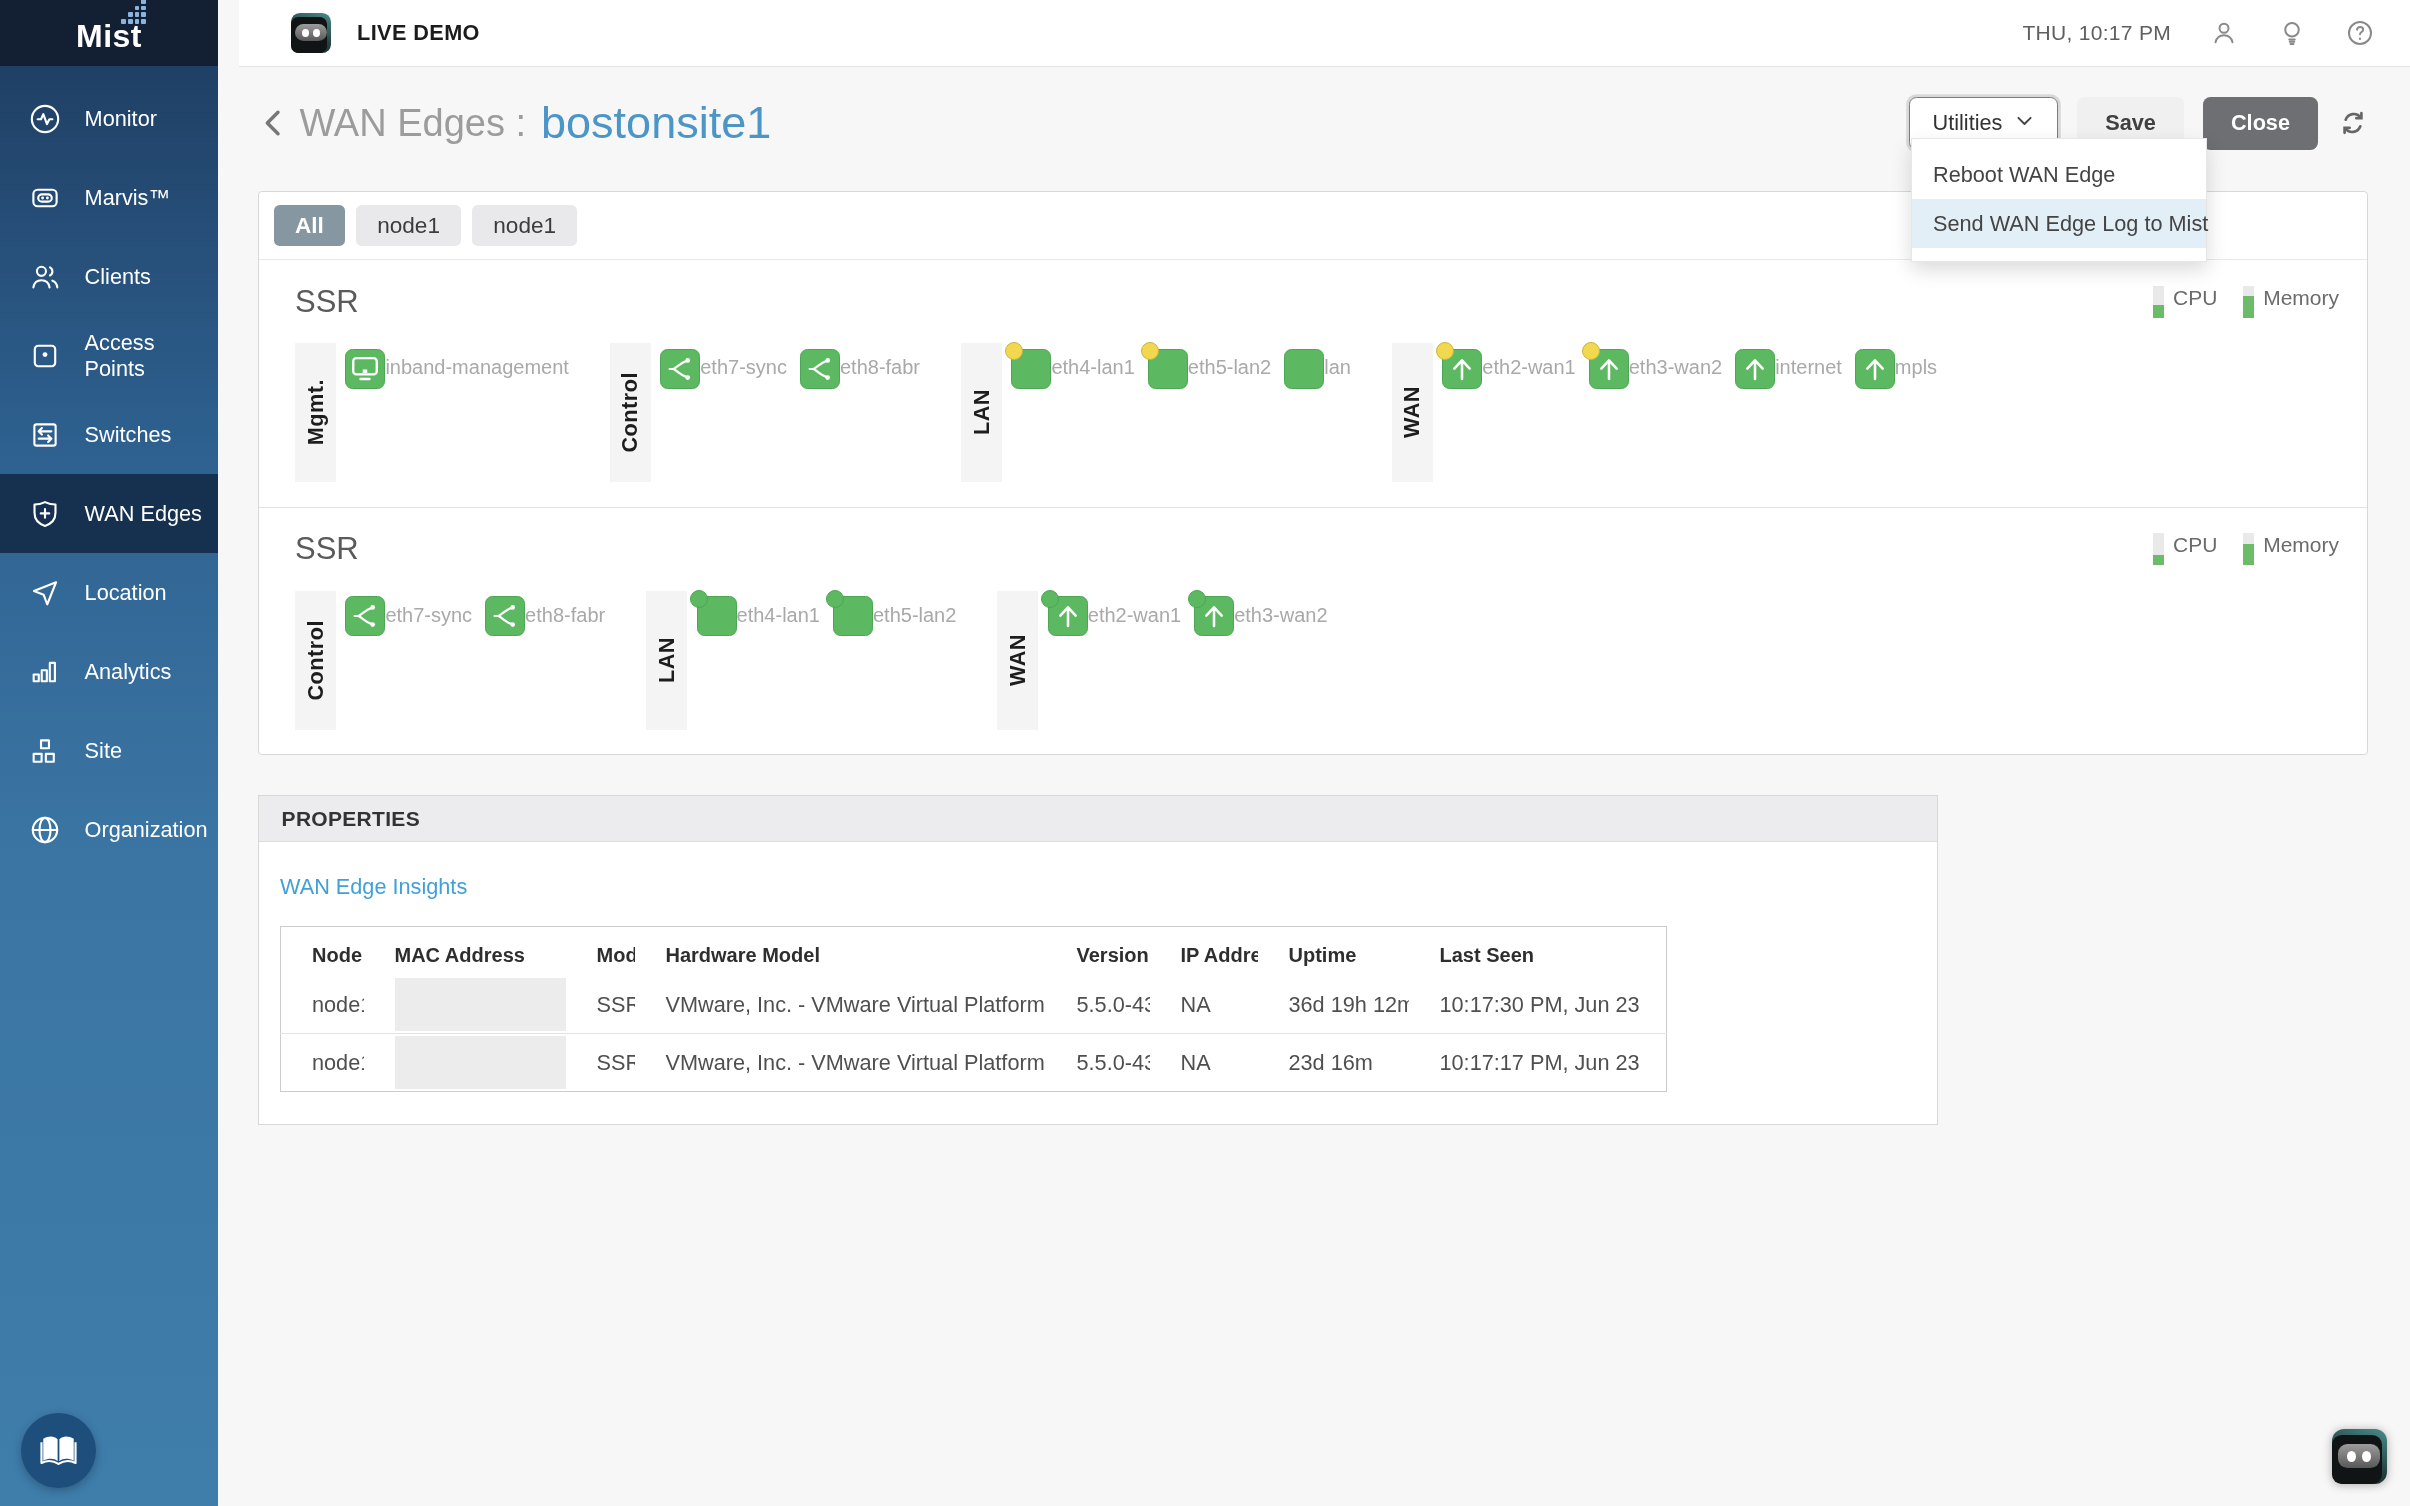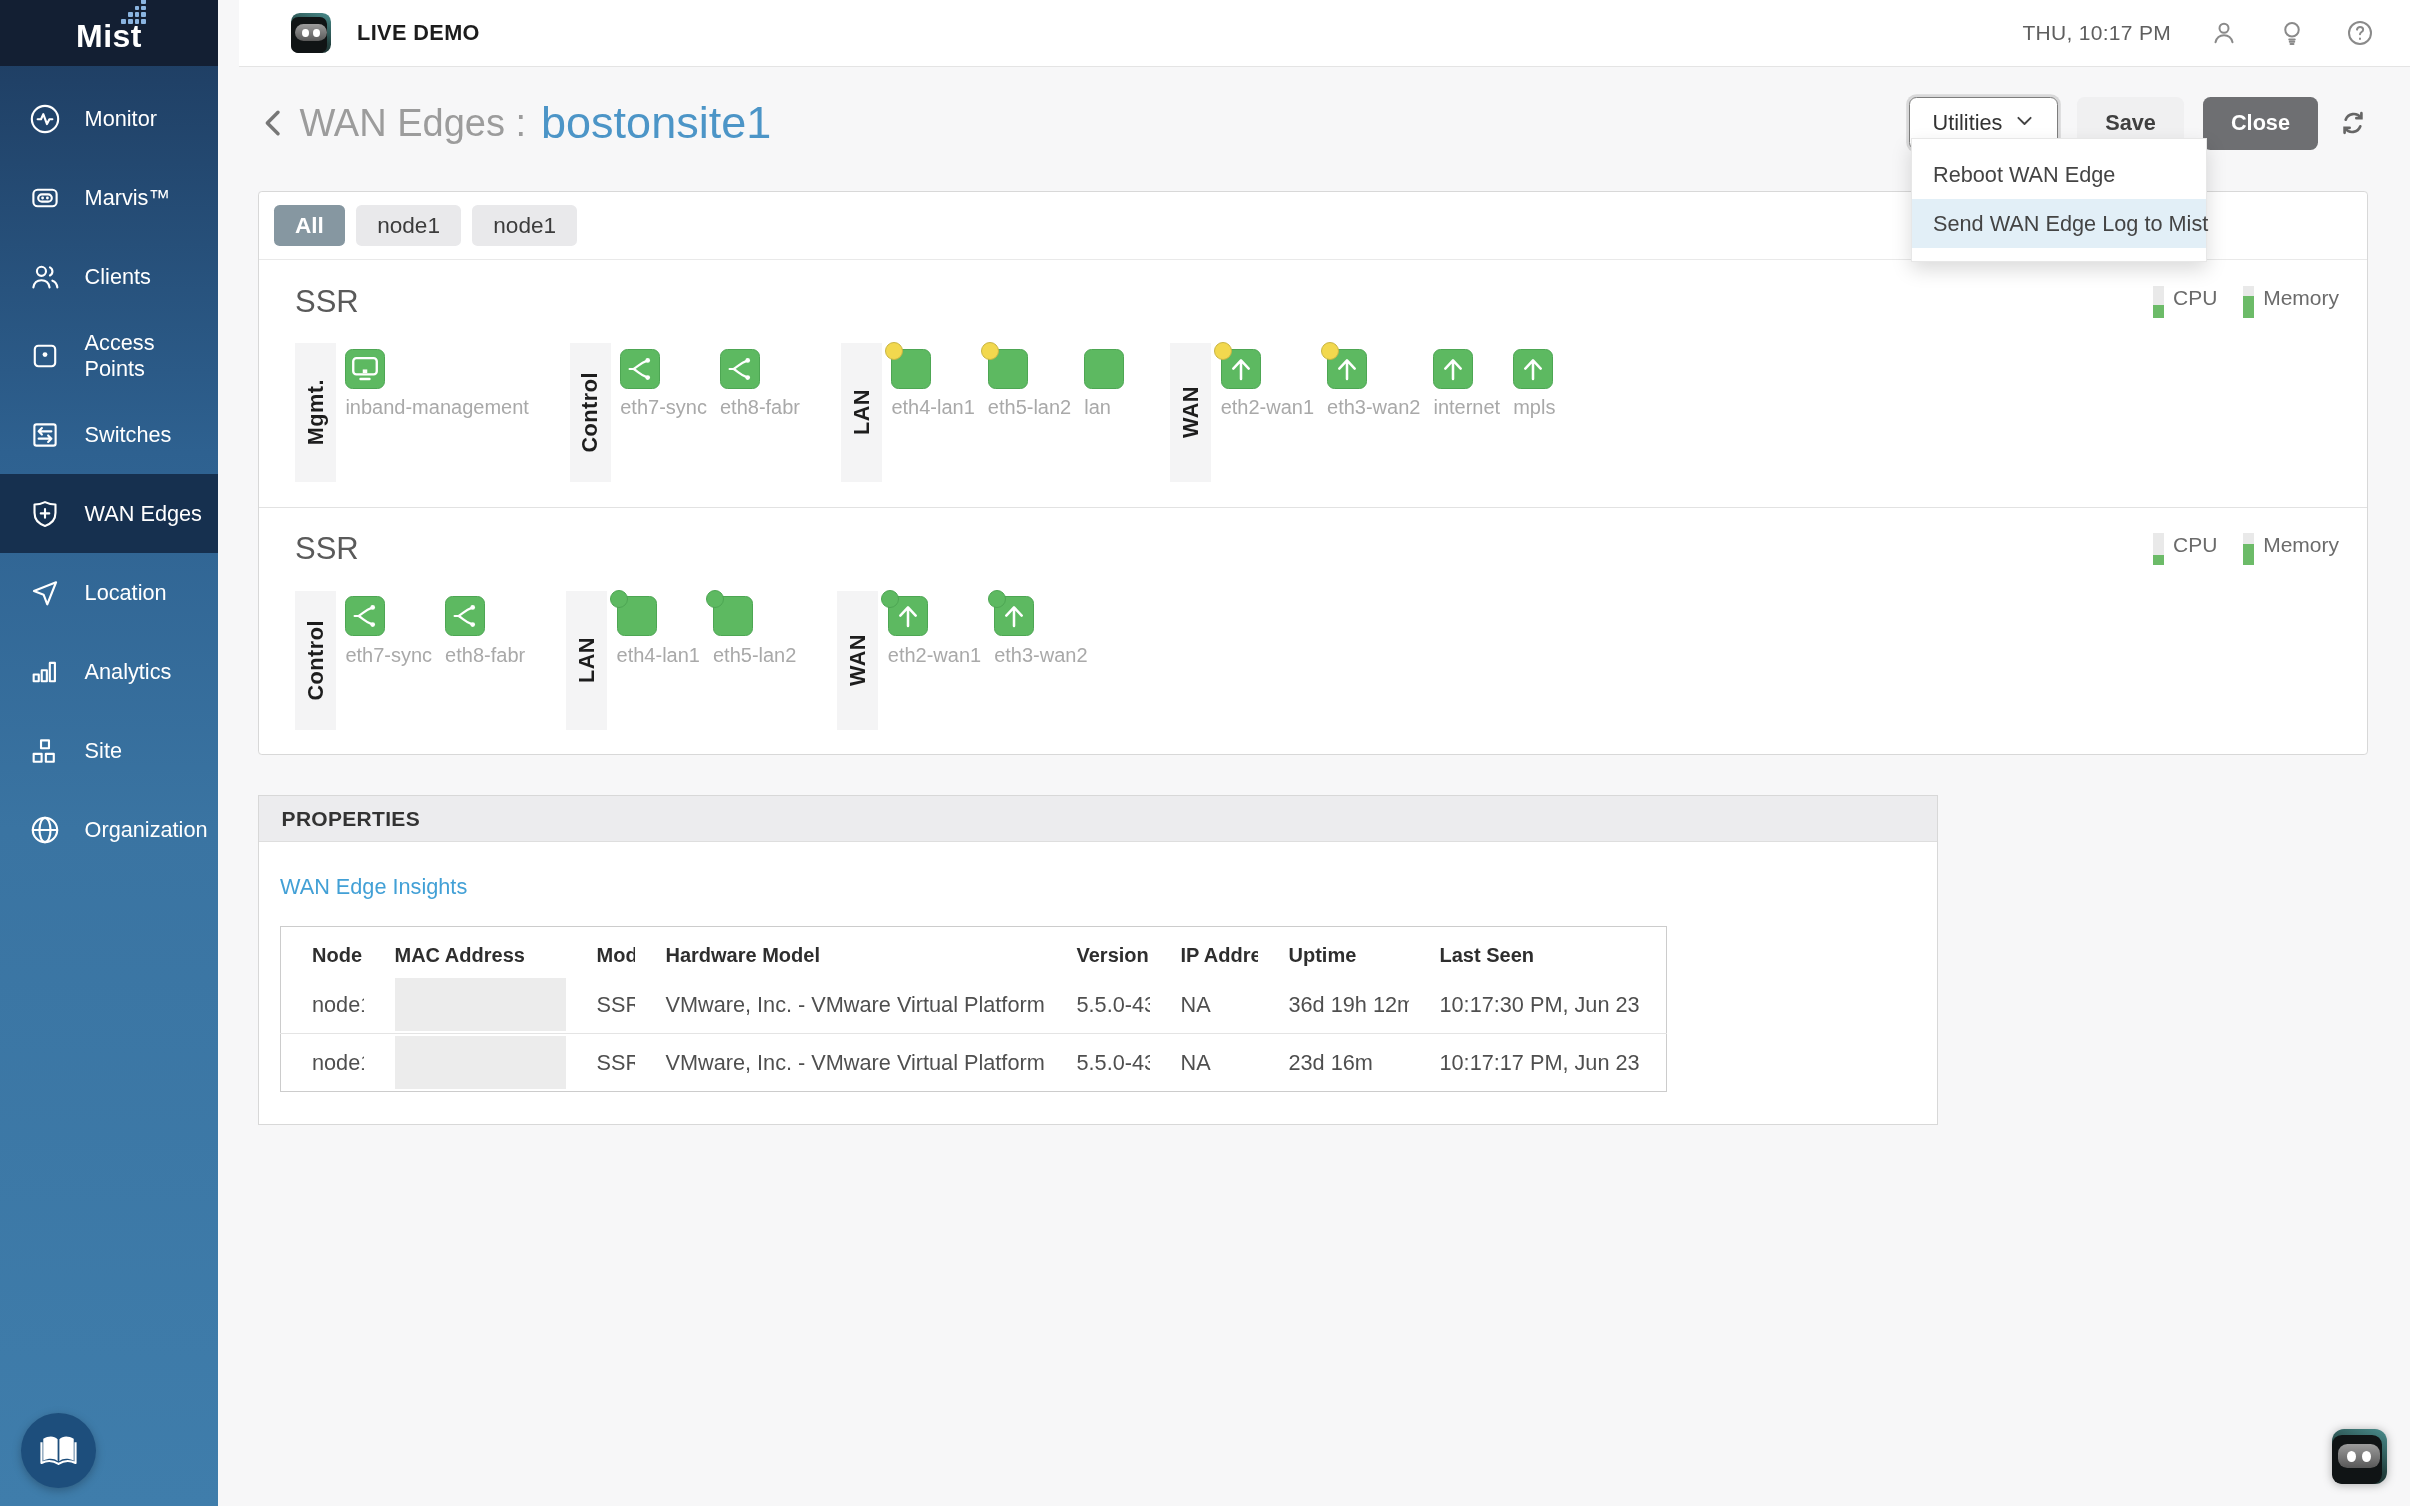--- a/index.html
+++ b/index.html
@@ -75,21 +75,21 @@
   .stats{margin-left:auto;display:flex;gap:26px;align-items:flex-end;}
   .stat{display:flex;align-items:flex-start;gap:9.4px;}
   .stat-bar{width:10.4px;height:32px;background:#e9e9e9;position:relative;display:inline-block;}
   .stat-fill{position:absolute;bottom:0;left:0;right:0;background:var(--stat-green,#6cbb68);}
   .stat-label{font-size:21px;color:#6b6b6b;padding-bottom:1.9px;}
   .ports-row{display:flex;margin-top:21px;gap:41px;}
   .port-group{display:flex;align-items:flex-start;}
   .group-strip{width:41px;height:139px;background:#f4f4f5;display:flex;align-items:center;justify-content:center;margin-right:9.4px;flex:none;}
   .group-label{writing-mode:vertical-rl;transform:rotate(180deg);font-size:21.7px;font-weight:700;color:#1d1d1d;letter-spacing:0.5px;}
   .ports{display:flex;gap:13px;padding-top:5.6px;}
-  .port{display:flex;flex-direction:column;min-width:45px;cursor:pointer;}
+  .port{display:flex;min-width:45px;cursor:pointer;}
   .port-icon{width:40px;height:40px;border-radius:7.5px;background:var(--port-green,#5db961);border:0.9px solid #4da653;
     position:relative;display:flex;align-items:center;justify-content:center;box-sizing:border-box;flex:none;}
   .badge{position:absolute;width:18px;height:18px;border-radius:50%;top:-7.5px;left:-7.5px;border:1.4px solid;box-sizing:border-box;}
   .badge.yellow{background:var(--badge-yellow,#f2d84e);border-color:#c9b544;}
   .badge.green{background:var(--port-green,#5db961);border-color:#4da653;}
   .port-label{margin-top:7.5px;font-size:20px;color:#a9a9a9;white-space:nowrap;}
 
   
   .properties{margin-top:40px;width:1680px;background:#fff;border:0.9px solid #d8d8d8;box-sizing:border-box;margin-bottom:50px;}
   .props-head{height:45px;background:#ececee;border-bottom:0.9px solid #dedede;display:flex;align-items:center;

